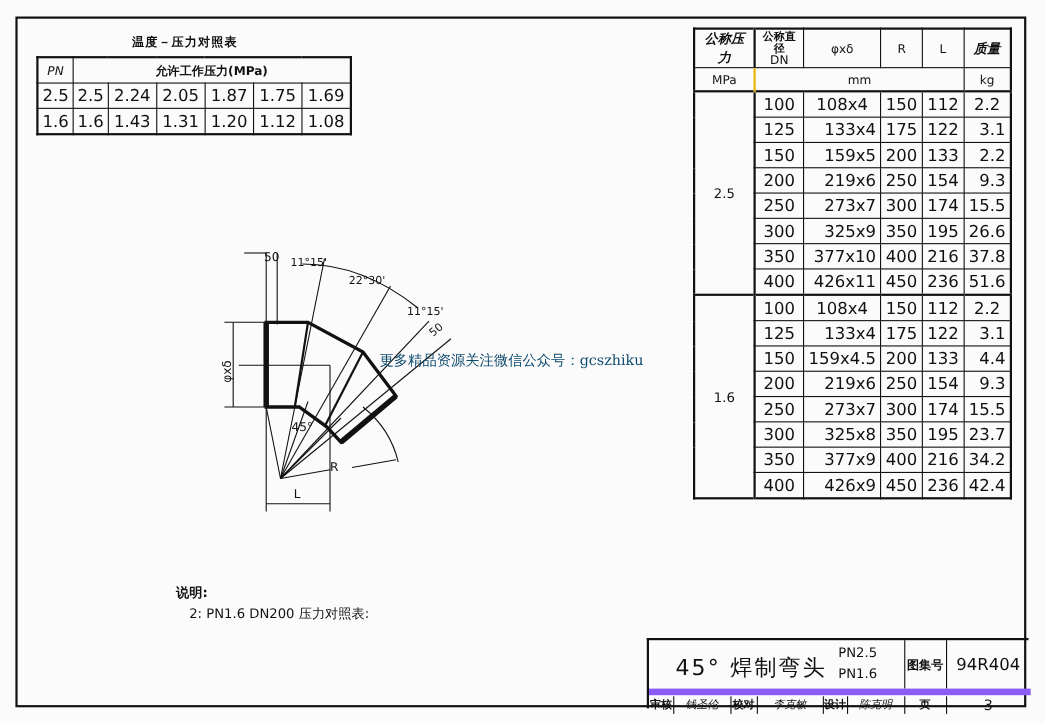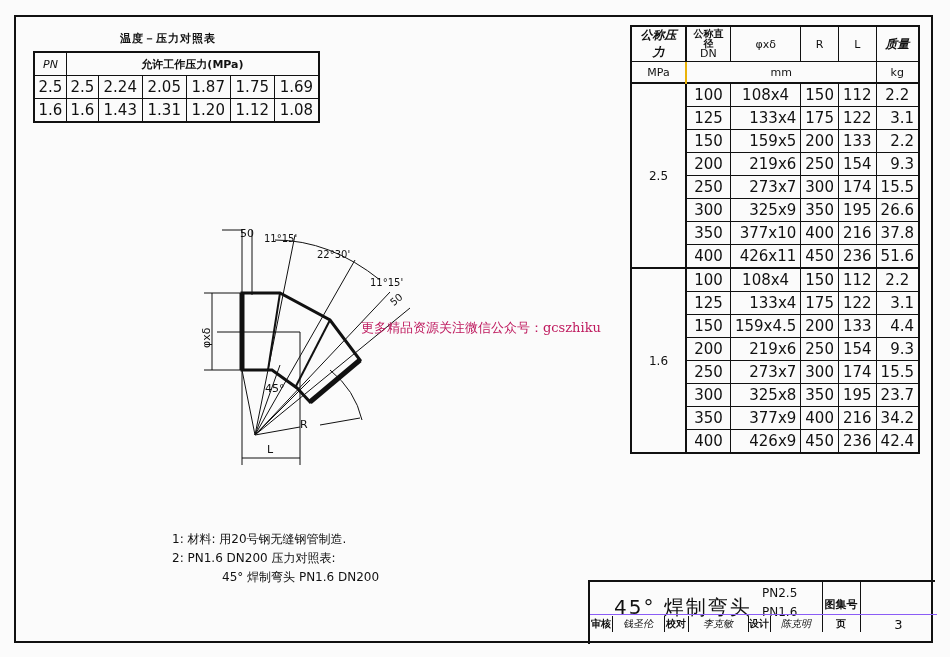--- a/index.html
+++ b/index.html
@@ -24,30 +24,30 @@
   .dt td.pn { width:45px; font-size:12px; border-right:2px solid #111; }
 
   
   .notes { position:absolute; left:160px; top:530px; font-size:12px; line-height:19px; }
   .notes .h { font-weight:bold; }
   .notes .l1 { padding-left:12px; }
   .notes .l2 { padding-left:12px; }
   .notes .l3 { padding-left:62px; }
 
   
-  .watermark { position:absolute; left:345px; top:319px; color:#be185d; font-family:"DejaVu Serif", serif; font-size:13px;margin-left:16px; }
+  .watermark { position:absolute; left:345px; top:319px; color:#0c4a6e; font-family:"DejaVu Serif", serif; font-size:13px; }
 
   
   .tb { position:absolute; left:588px; top:580px; width:347px; height:64px; border:2px solid #111; border-right:none; border-bottom:none; box-sizing:border-box;text-decoration:underline; }
   .tb-main { position:absolute; left:0; top:0; width:232px; height:44px; border-right:1px solid #111; }
   .tb-title { position:absolute; left:24px; top:12px; font-size:20px; letter-spacing:2px; }
   .tb-pn { position:absolute; left:172px; top:2px; font-size:12px; line-height:19px; }
   .tb-label1 { position:absolute; left:232px; top:0; width:38px; height:44px; border-right:1px solid #111; font-size:11px; font-weight:bold; display:flex; align-items:center; justify-content:center; }
   .tb-code { position:absolute; left:270px; top:0; width:77px; height:44px; font-size:15px; display:flex; align-items:center; justify-content:center; }
-  .tb-row2 { position:absolute; left:0; top:32px; width:347px; height:18px; border-top:1px solid #8b5cf6; font-size:10px; }
+  .tb-row2 { position:absolute; left:0; top:44px; width:347px; height:18px; border-top:6px solid #8b5cf6; font-size:10px; }
   .tb-row2 span { position:absolute; top:1px; height:16px; display:flex; align-items:center; justify-content:center; border-right:1px solid #111; }
 
   svg.drawing { position:absolute; left:180px; top:220px; }
 </style>
 </head>
 <body>
 
 <div class="frame"></div>
 
 <div class="tp-title">温度－压力对照表</div>
@@ -261,34 +261,34 @@
     <text x="-128" y="30" transform="rotate(-90)">φxδ</text>
     <text x="85" y="172" font-size="11">45°</text>
     <text x="120" y="208">R</text>
     <text x="87" y="233">L</text>
   </g>
 </svg>
 
 <div class="watermark">更多精品资源关注微信公众号：gcszhiku</div>
 
 <div class="notes">
-  <div class="l1">1: 材料: 用20号钢无缝钢管制造.</div>
+  <div class="h">说明:</div>
   <div class="l2">2: PN1.6 DN200 压力对照表:</div>
-  <div class="l3">45° 焊制弯头 PN1.6 DN200</div>
 </div>
 
 <div class="tb">
   <div class="tb-main">
     <div class="tb-title">45° 焊制弯头</div>
     <div class="tb-pn">
       <div>PN2.5</div>
       <div>PN1.6</div>
     </div>
   </div>
   <div class="tb-label1">图集号</div>
+  <div class="tb-code">94R404</div>
   <div class="tb-row2">
     <span style="left:0;width:22px;font-weight:bold;">审核</span>
     <span style="left:22px;width:52px;font-style:italic;">钱圣伦</span>
     <span style="left:74px;width:24px;font-weight:bold;">校对</span>
     <span style="left:98px;width:60px;font-style:italic;">李克敏</span>
     <span style="left:158px;width:22px;font-weight:bold;">设计</span>
     <span style="left:180px;width:52px;font-style:italic;">陈克明</span>
     <span style="left:232px;width:38px;font-weight:bold;">页</span>
     <span style="left:270px;width:77px;border-right:none;font-size:13px;">3</span>
   </div>

